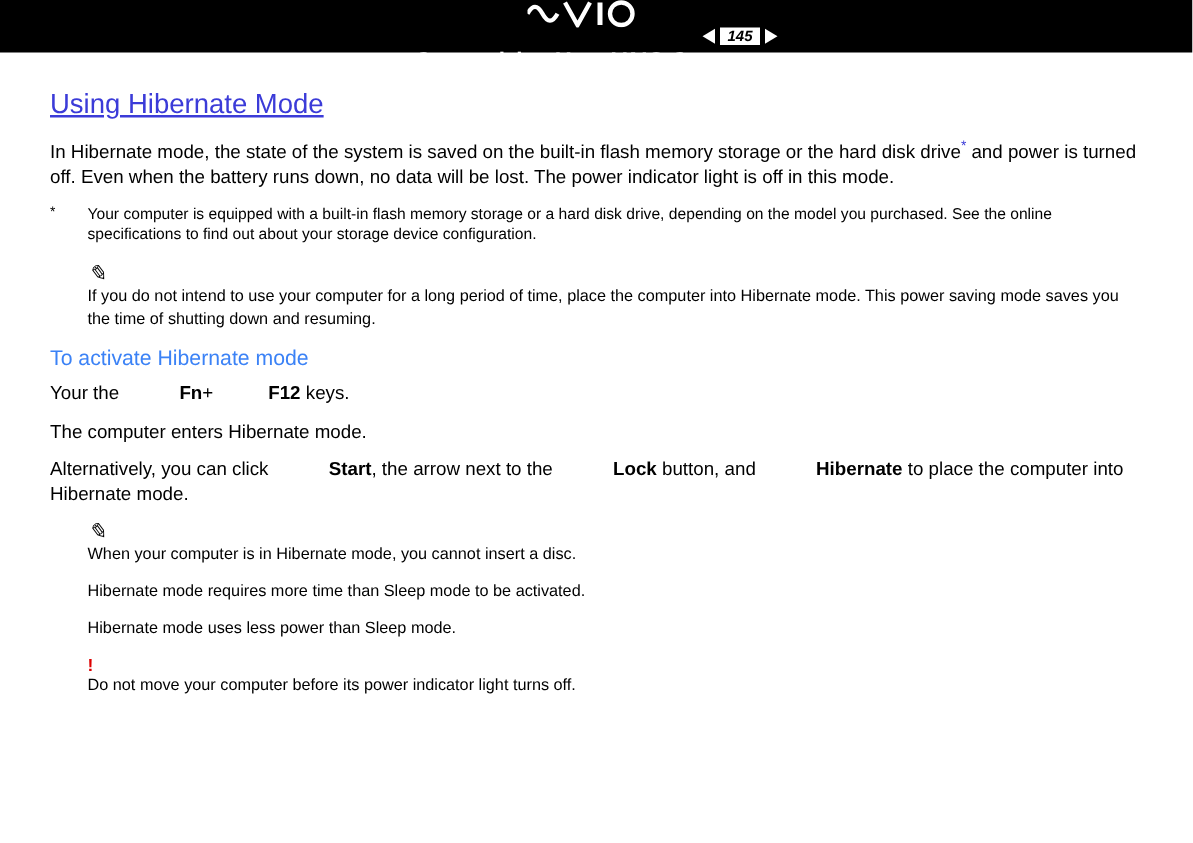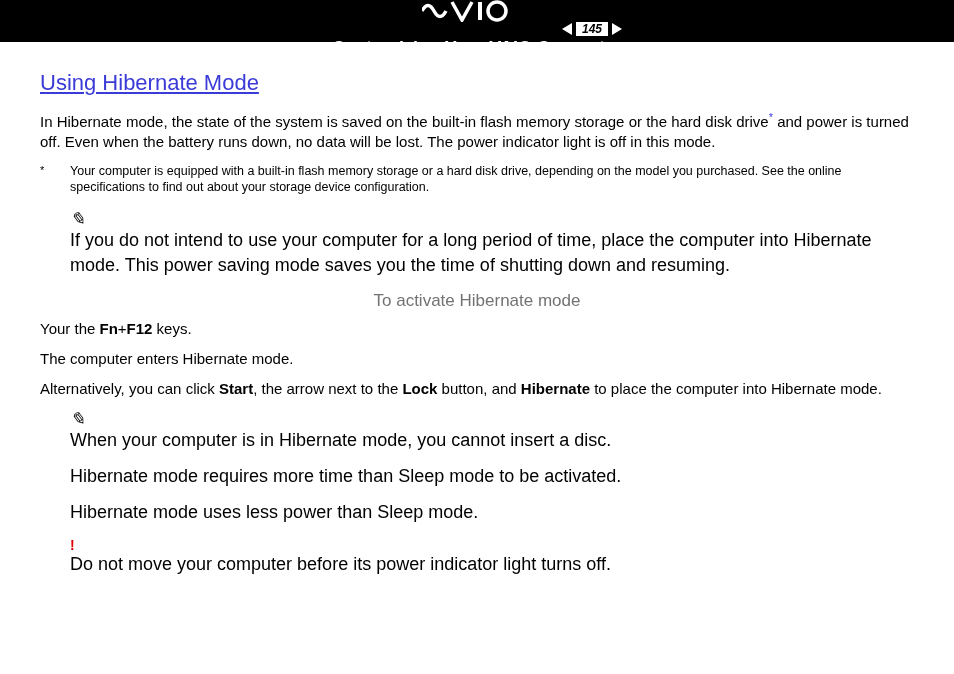--- a/index.html
+++ b/index.html
@@ -111,35 +111,34 @@
       color: #000;
       line-height: 1;
     }
     .warn-icon {
       color: #d00;
       font-weight: bold;
       font-size: 14px;
       line-height: 1;
     }
     .note-text {
-      font-size: 18px;
+      font-size: 13px;
       color: #000;
       line-height: 1.35;
       margin-bottom: 12px;
     }
     .note-text:last-child { margin-bottom: 0; }
     h2.sub-heading {
-      color: #737373;
+      color: #3b82f6;
       font-size: 17px;
       font-weight: normal;
       margin-bottom: 8px;
       margin-top: 4px;
-      text-align: center;
-    }
-    .body-text b { font-weight: bold; }
+    }
+    .body-text b { font-weight: bold; margin-left: 44px; }
   </style>
 </head>
 <body>
 
 <div class="header">
   <div class="logo">
     <svg width="110" height="22" viewBox="0 0 110 22">
       <path d="M0 11 Q6 0 12 11 Q18 22 24 11" stroke="#fff" stroke-width="3.5" fill="none"></path>
       <path d="M30 2 L40 20 L50 2" stroke="#fff" stroke-width="3.5" fill="none" stroke-linejoin="miter"></path>
       <rect x="56" y="2" width="4" height="18" fill="#fff"></rect>

